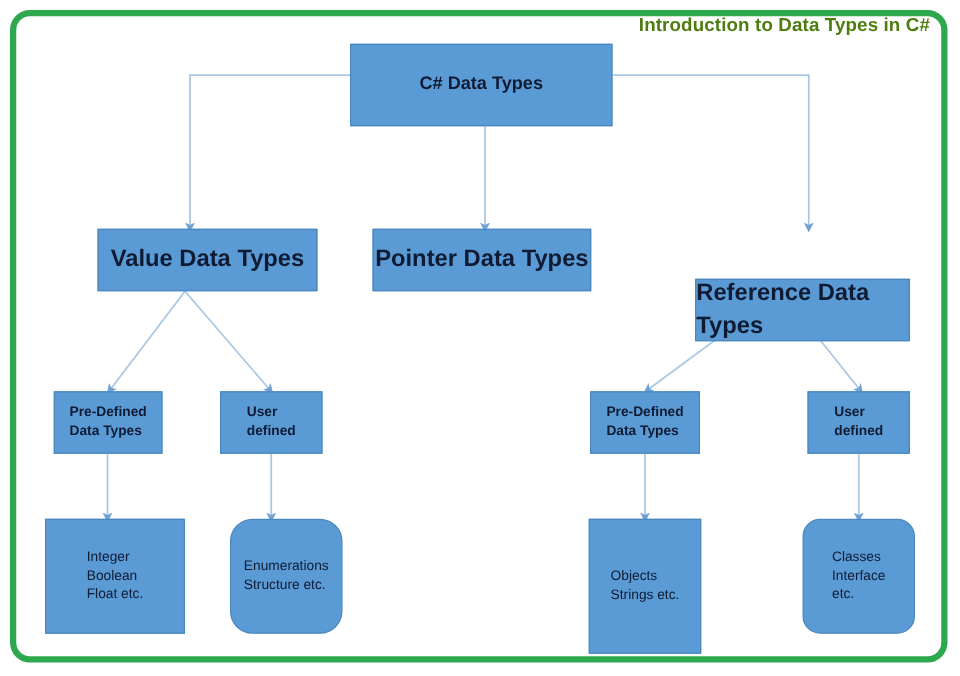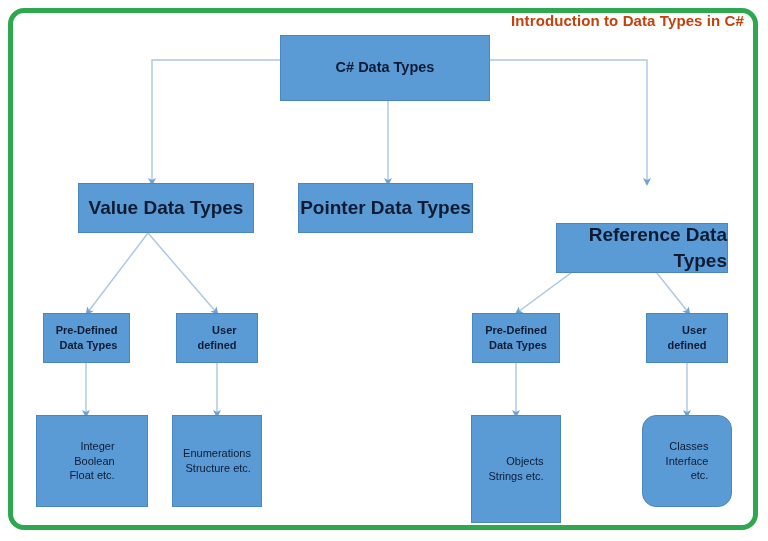--- a/index.html
+++ b/index.html
@@ -23,42 +23,42 @@
     height: 522px;
     border: 5px solid #2EA84F;
     border-radius: 16px;
     box-sizing: border-box;
     pointer-events: none;
   }
   #title {
     position: absolute;
     right: 24px;
     top: 12px;
-    color: #c2410c;
+    color: #4d7c0f;
     font-size: 15px;
     font-weight: bold;
     letter-spacing: 0.1px;
     white-space: nowrap;
   }
   svg#wires {
     position: absolute;
     left: 0;
     top: 0;
     width: 768px;
     height: 541px;
   }
   .node {
     position: absolute;
     background: #5B9BD5;
     border: 1px solid #4A87BE;
     box-sizing: border-box;
     display: flex;
     align-items: center;
     justify-content: center;
-    text-align: right;
+    text-align: left;
     color: #0f1b33;
     line-height: 1.35;
     white-space: pre-line;
     z-index: 2;
   }
   .lvl1 { font-size: 14.5px; font-weight: bold; }
   .lvl2 { font-size: 19px; font-weight: bold; }
   .lvl3 { font-size: 11px; font-weight: bold; }
   .leaf { font-size: 11px; font-weight: normal; }
 </style>
@@ -115,21 +115,21 @@
   <div class="node lvl3" style="left:472px; top:313px; width:88px; height:50px;">Pre-Defined
 Data Types</div>
 
   <div class="node lvl3" style="left:646px; top:313px; width:82px; height:50px;">User
 defined</div>
 
   <div class="node leaf" style="left:36px; top:415px; width:112px; height:92px;">Integer
 Boolean
 Float etc.</div>
 
-  <div class="node leaf" style="left:172px; top:415px; width:90px; height:92px;">Enumerations
+  <div class="node leaf" style="left:184px; top:415px; width:90px; height:92px;border-radius:18px;">Enumerations
 Structure etc.</div>
 
   <div class="node leaf" style="left:471px; top:415px; width:90px; height:108px;">Objects
 Strings etc.</div>
 
   <div class="node leaf" style="left:642px; top:415px; width:90px; height:92px;border-radius:14px;">Classes
 Interface
 etc.</div>
 
 </div>

